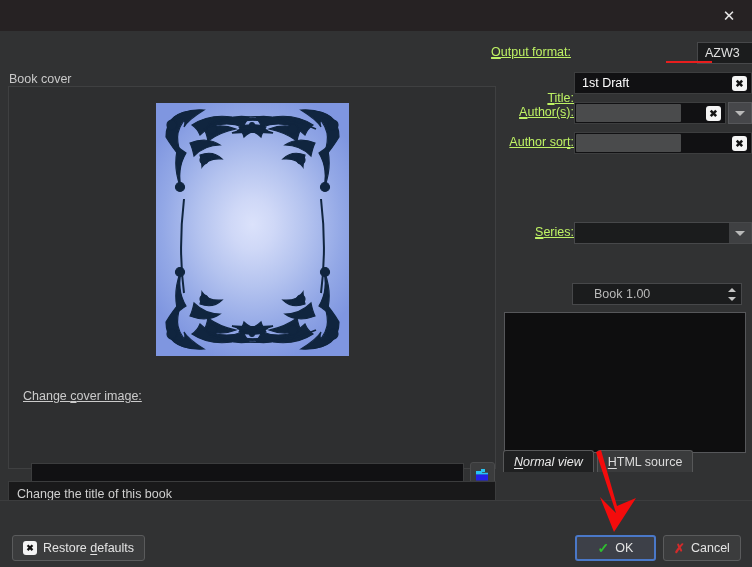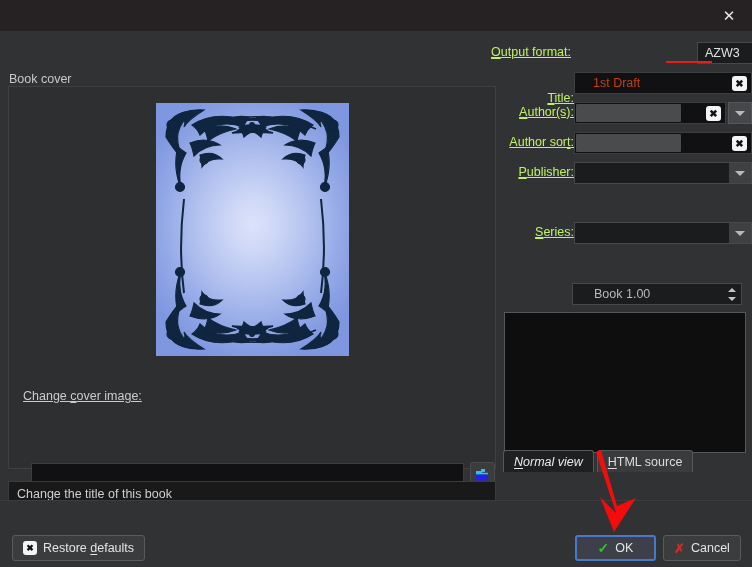--- a/index.html
+++ b/index.html
@@ -104,21 +104,21 @@
     background: #3f4042;
     display: flex; align-items: center; justify-content: center;
   }
   .caret { width: 0; height: 0; border-left: 5px solid transparent;
            border-right: 5px solid transparent; border-top: 5px solid #b9b9b9; }
 
   .txtfield {
     position: absolute; background: #111113; border: 1px solid #3d3e3f;
     height: 22px; display: flex; align-items: center;
   }
-  .txtfield .val { padding-left: 18px; font-size: 12.5px; color: #c2410c; }
+  .txtfield .val { padding-left: 7px; font-size: 12.5px; color: #ffffff; }
   .clear-ic {
     position: absolute; right: 4px; top: 3px;
     width: 15px; height: 15px; border-radius: 3px;
     background: #f4f4f4; color: #111; font-size: 10px; font-weight: bold;
     display: flex; align-items: center; justify-content: center;
     cursor: pointer; line-height: 1;
   }
   .ph-fill {
     position: absolute; left: 1px; top: 1px; height: 18px;
     background: #4a4b4c; border-radius: 1px;
@@ -332,29 +332,20 @@
 
       <div class="row" style="top:101px;">
         <div class="lbl" style="right:178px;">Author sor<span class="ul">t</span>:</div>
         <div class="txtfield" style="left:74px; width:178px;">
           <span class="ph-fill" style="width:105px;"></span>
           <span class="val"></span>
           <span class="clear-ic">✖</span>
         </div>
       </div>
 
-      <div class="row" style="top:131px;">
-        <div class="lbl" style="right:178px;"><span class="ul">P</span>ublisher:</div>
-        <div class="combo" style="left:74px; width:178px;">
-          <span class="val"></span>
-          <span class="arrow-box">
-              <i class="caret"></i>
-            </span>
-        </div>
-      </div>
 
 
       <div class="row" style="top:191px;">
         <div class="lbl" style="right:178px;"><span class="ul">S</span>eries:</div>
         <div class="combo" style="left:74px; width:178px;">
           <span class="val"></span>
           <span class="arrow-box">
               <i class="caret"></i>
             </span>
         </div>

